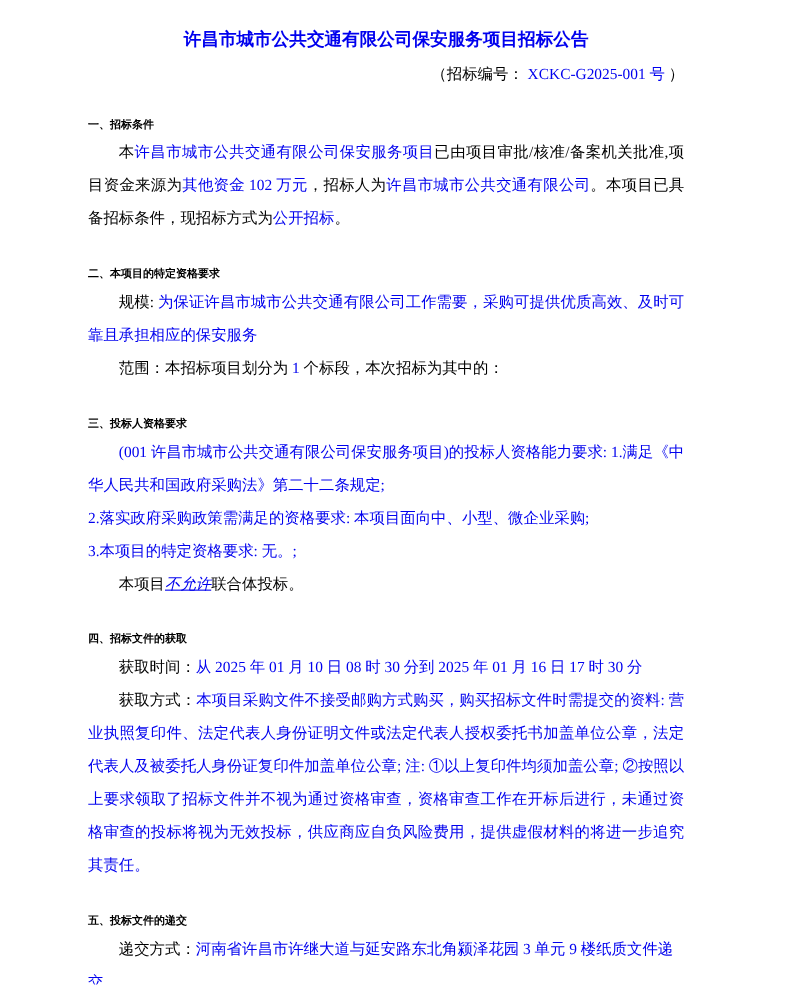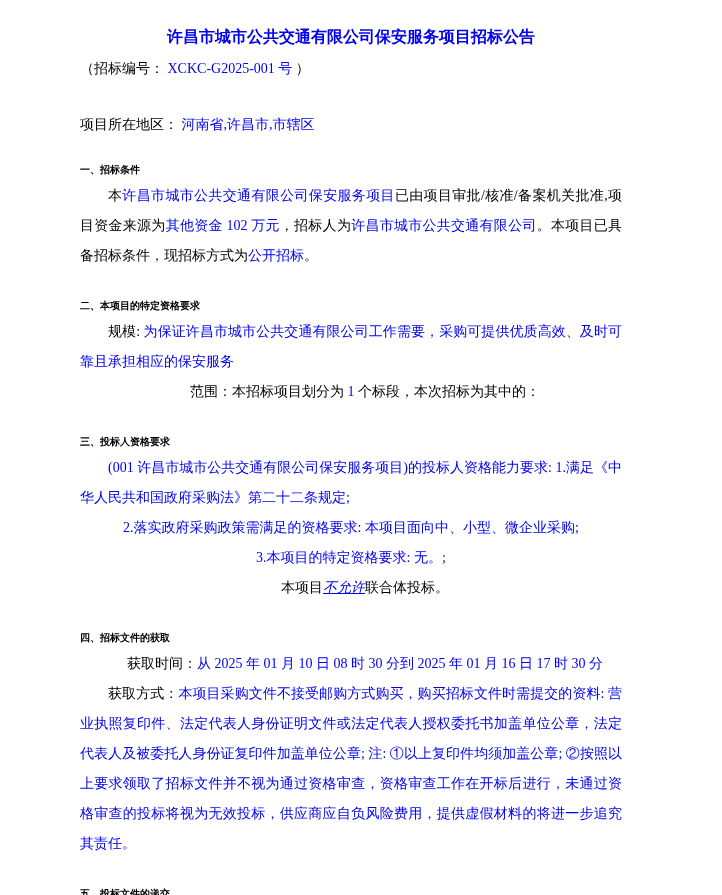--- a/index.html
+++ b/index.html
@@ -9,47 +9,43 @@
   .page {
     width: 722px; height: 895px;
     padding: 26px 100px 0 80px;
     font-family: "Liberation Serif", "DejaVu Serif", serif;
     font-size: 14px; color: var(--black);
   }
   .title {
     color: var(--blue); font-weight: 700; font-size: 16px;
     text-align: center; line-height: 22px;
   }
-  .subtitle { text-align: left; margin-top: 11px; line-height: 20px; font-size: 14px; }
+  .subtitle { text-align: right; margin-top: 11px; line-height: 20px; font-size: 14px; }
   .loc { margin: 36px 0 0 0; line-height: 20px; }
   .sec-h { font-size: 10px; font-weight: 700; margin: 24px 0 0 0; line-height: 22px; }
   p.body { margin: 0; line-height: 30px; text-align: justify; }
-  p.nojust { text-align: center; }
+  p.nojust { text-align: left; }
   .indent { text-indent: 2em; }
   .blue { color: var(--blue); }
   .black { color: var(--black); }
   .it { font-style: italic; text-decoration: underline; }
 </style>
 </head>
 <body>
 
 <div class="page">
 
   <div class="title">许昌市城市公共交通有限公司保安服务项目招标公告</div>
 
   <div class="subtitle">
     <span class="black">（招标编号：</span>
     <span class="blue">XCKC-G2025-001 号</span>
     <span class="black">）</span>
   </div>
 
-  <p class="loc">
-    <span class="black">项目所在地区：</span>
-    <span class="blue">河南省,许昌市,市辖区</span>
-  </p>
 
   <div class="sec-h">一、招标条件</div>
   <p class="body indent">
     <span class="black">本</span><span class="blue">许昌市城市公共交通有限公司保安服务项目</span><span class="black">已由项目审批/核准/备案机关批准,项目资金来源为</span><span class="blue">其他资金 102 万元</span><span class="black">，招标人为</span><span class="blue">许昌市城市公共交通有限公司</span><span class="black">。本项目已具备招标条件，现招标方式为</span><span class="blue">公开招标</span><span class="black">。</span>
   </p>
 
   <div class="sec-h">二、本项目的特定资格要求</div>
   <p class="body indent">
     <span class="black">规模: </span><span class="blue">为保证许昌市城市公共交通有限公司工作需要，采购可提供优质高效、及时可靠且承担相应的保安服务</span>
   </p>

